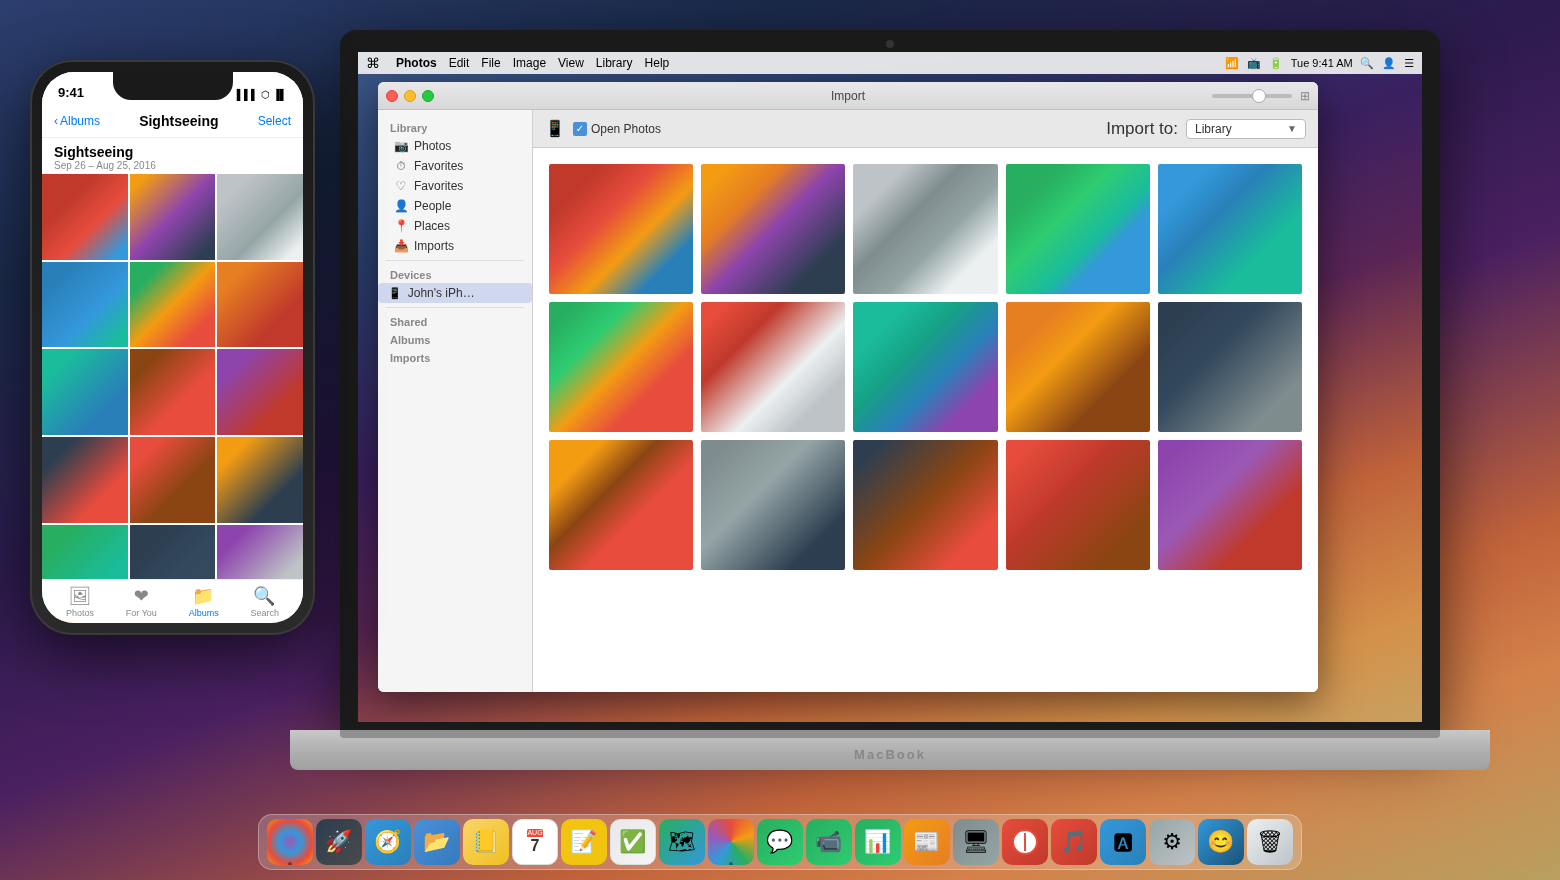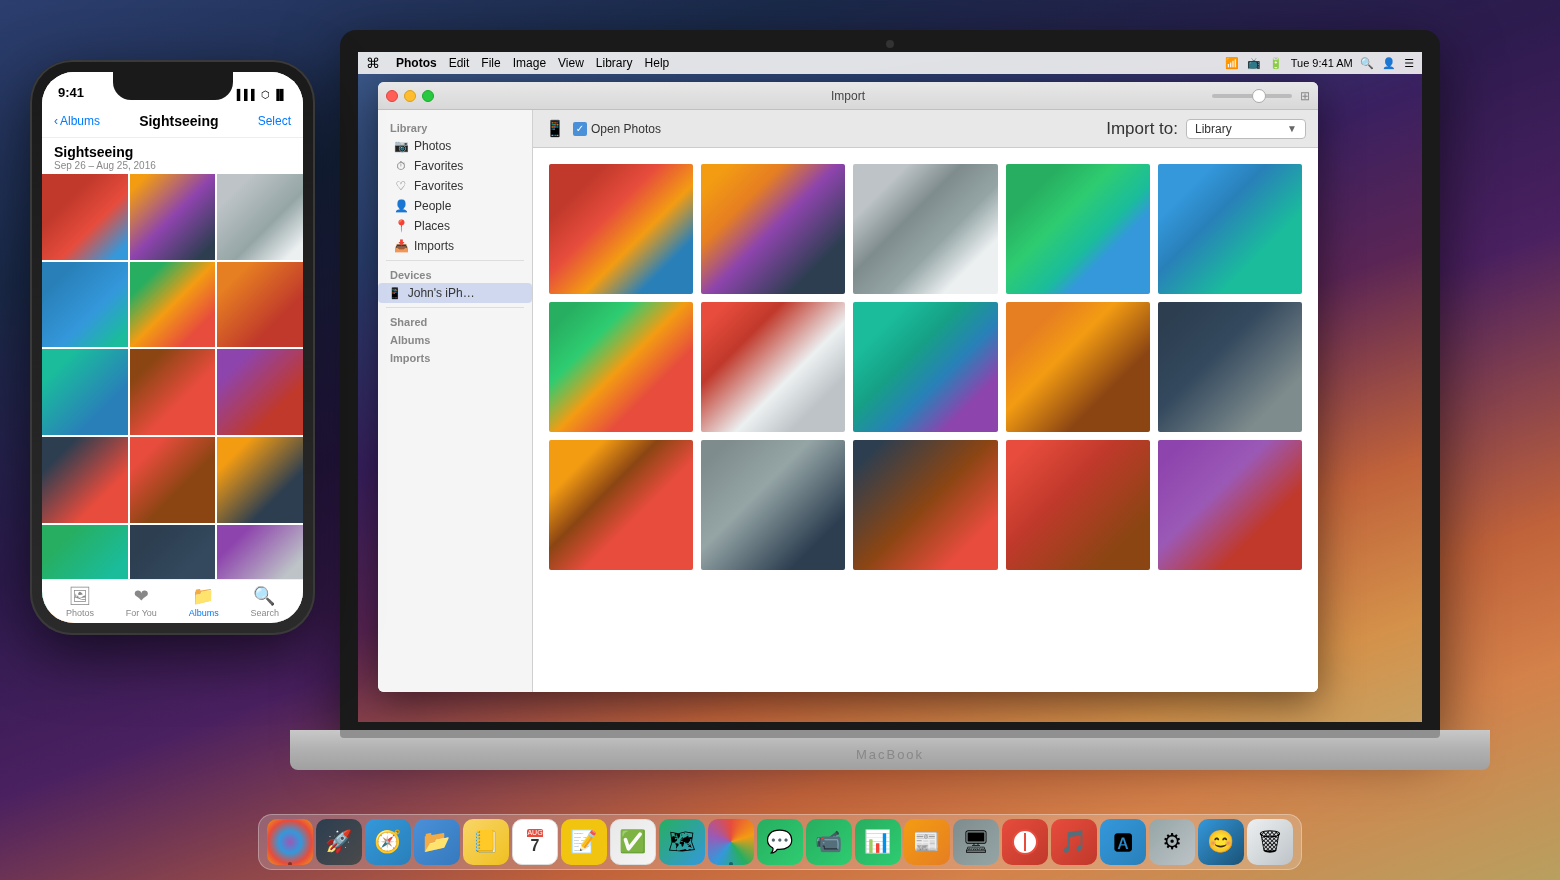--- a/index.html
+++ b/index.html
@@ -590,21 +590,21 @@
     }
 
     .macbook-label {
       position: absolute;
       bottom: 8px;
       left: 50%;
       transform: translateX(-50%);
       font-size: 13px;
       color: #888;
       letter-spacing: 2px;
-      font-weight: 400;
+      font-weight: 700;
     }
 
     
     .dock {
       position: absolute;
       bottom: 10px;
       left: 50%;
       transform: translateX(-50%);
       display: flex;
       align-items: flex-end;

